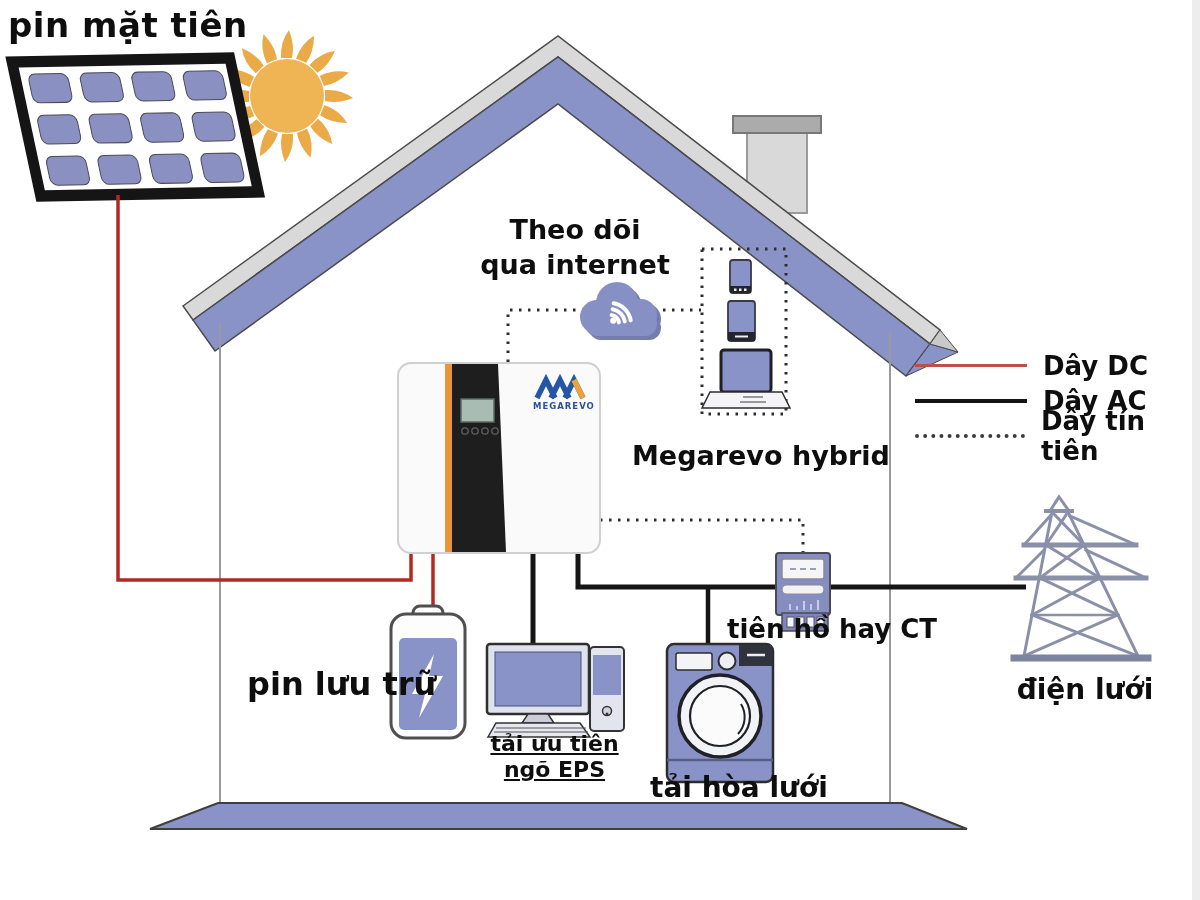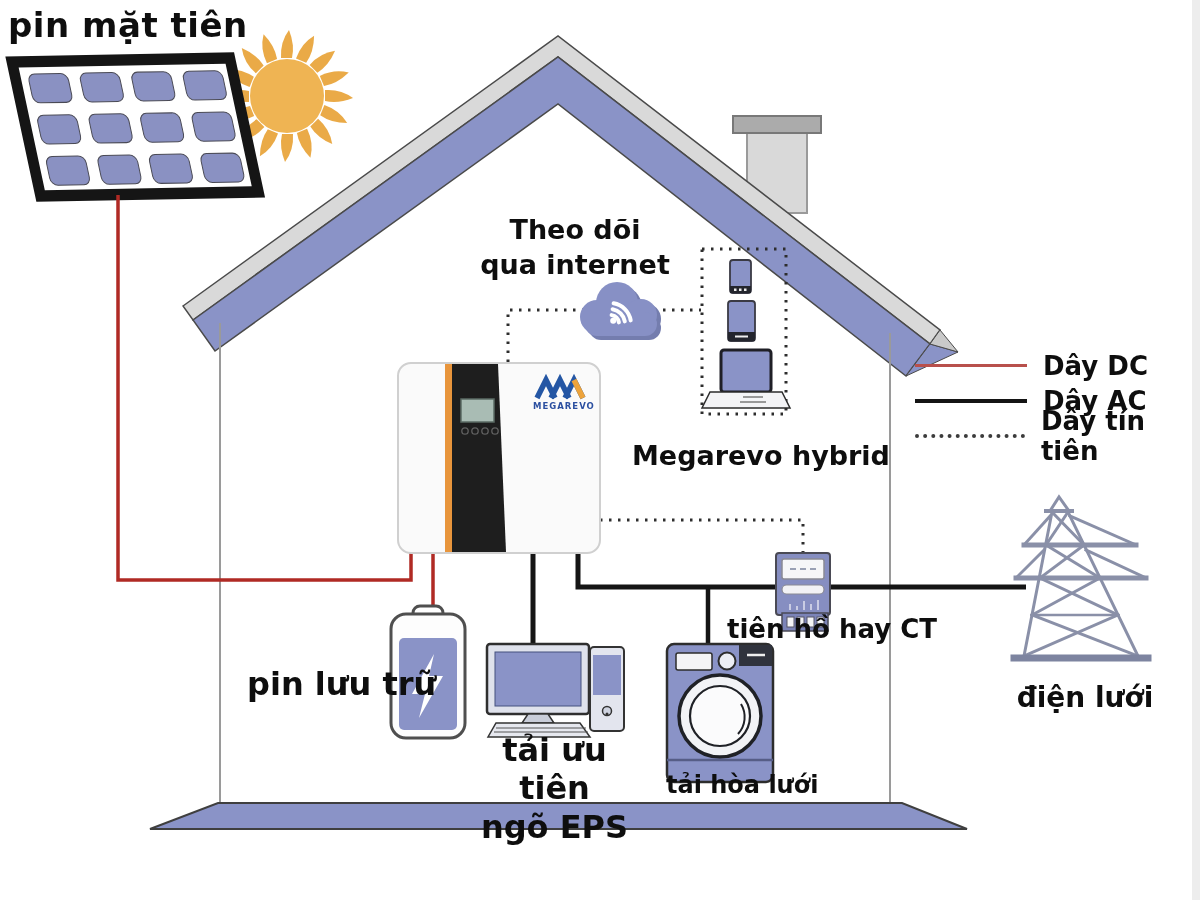--- a/index.html
+++ b/index.html
@@ -1,28 +1,28 @@
 <!DOCTYPE html>
 <html><head>
 <meta charset="utf-8">
 <style>
   html,body{margin:0;padding:0;background:#ffffff;}
   #stage{position:relative;width:1200px;height:900px;background:#ffffff;overflow:hidden;
          font-family:"DejaVu Sans",sans-serif;}
   #diagram{position:absolute;left:0;top:0;}
   .label{position:absolute;font-weight:bold;color:#0e0e0e;line-height:1.15;}
   .multiline{white-space:pre-line;text-align:center;}
-  .center{text-align:center;margin-top:8px;}
+  .center{text-align:center;}
   #label-solar{left:8px;top:6px;font-size:34px;letter-spacing:.5px;}
   #label-monitor{left:455px;top:212px;width:240px;font-size:27px;line-height:1.3;}
   #label-inverter{left:608px;top:440px;font-size:27px;margin-left:24px;}
   #label-meter{left:727px;top:615px;font-size:26px;}
   #label-battery{left:247px;top:666px;font-size:32px;}
-  #label-eps{left:462px;top:731px;width:185px;font-size:32px;line-height:1.2;}
-  #label-washer{left:666px;top:772px;font-size:24px;}
+  #label-eps{left:462px;top:731px;width:185px;font-size:22px;line-height:1.2;text-decoration:underline;}
+  #label-washer{left:650px;top:772px;font-size:28px;}
   #label-grid{left:1005px;top:674px;width:160px;font-size:28px;}
   #legend{position:absolute;left:915px;top:348px;}
   .legend-row{display:flex;align-items:center;height:35px;}
   .legend-swatch{width:112px;margin-right:16px;}
   .sw-dc{border-top:3px solid #b8504c;}
   .sw-ac{border-top:4px solid #141414;}
   .sw-sig{width:118px;border-top:4px dotted #3c3c3c;}
   .legend-label{font-weight:bold;font-size:26px;color:#0e0e0e;}
   #edge-right{position:absolute;right:0;top:0;width:8px;height:900px;background:#ededed;}
 </style>

